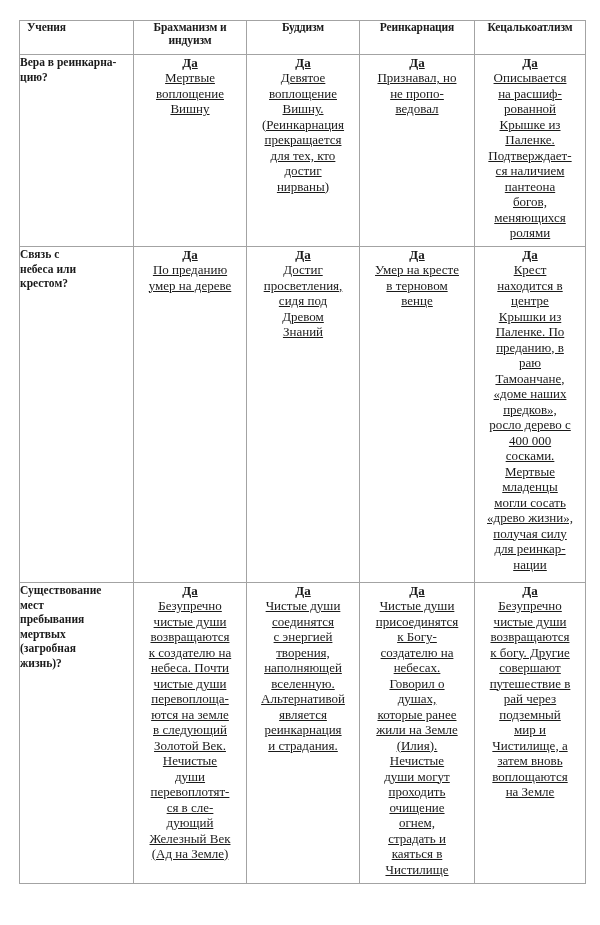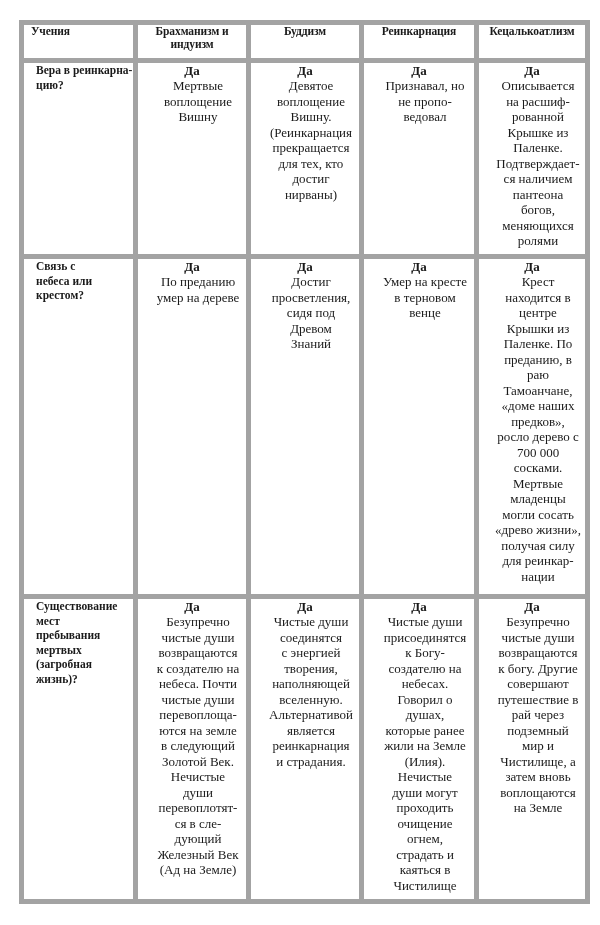--- a/index.html
+++ b/index.html
@@ -17,21 +17,21 @@
     }
     table.doc-table {
       position: absolute;
       left: 19px;
       top: 20px;
       width: 566px;
       border-collapse: collapse;
       table-layout: fixed;
     }
     table.doc-table td, table.doc-table th {
-      border: 5px solid #a3a3a3;
+      border: 1px solid #a3a3a3;
       vertical-align: top;
       padding: 0;
     }
     col.c0 { width: 114px; }
     col.c1 { width: 113px; }
     col.c2 { width: 113px; }
     col.c3 { width: 115px; }
     col.c4 { width: 111px; }
 
     th.hdr {
@@ -51,31 +51,31 @@
       font-size: 11.5px;
       line-height: 14.5px;
       padding: 8px 4px 0 7px;
       text-align: left;
     }
     td.cell {
       text-align: center;
       font-size: 13px;
       line-height: 15.5px;
       padding: 6px 3px 0 3px;
+      text-decoration: underline;
     }
     .yes {
       display: block;
       font-weight: bold;
       font-size: 13px;
       line-height: 15px;
     }
     .txt {
       display: block;
       white-space: pre-line;
-      margin-left: 12px;
     }
     tr.r1 td { height: 191px; }
     tr.r2 td { height: 335px; }
     tr.r3 td { height: 300px; }
   </style>
 </head>
 <body>
 
 <table class="doc-table">
   <colgroup>
@@ -169,21 +169,21 @@
 находится в
 центре
 Крышки из
 Паленке. По
 преданию, в
 раю
 Тамоанчане,
 «доме наших
 предков»,
 росло дерево с
-700 000
+400 000
 сосками.
 Мертвые
 младенцы
 могли сосать
 «древо жизни»,
 получая силу
 для реинкар-
 нации</span>
       </td>
     </tr>

